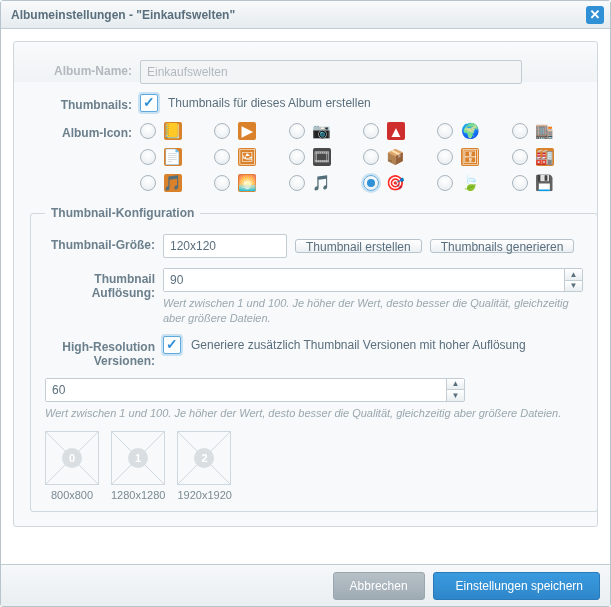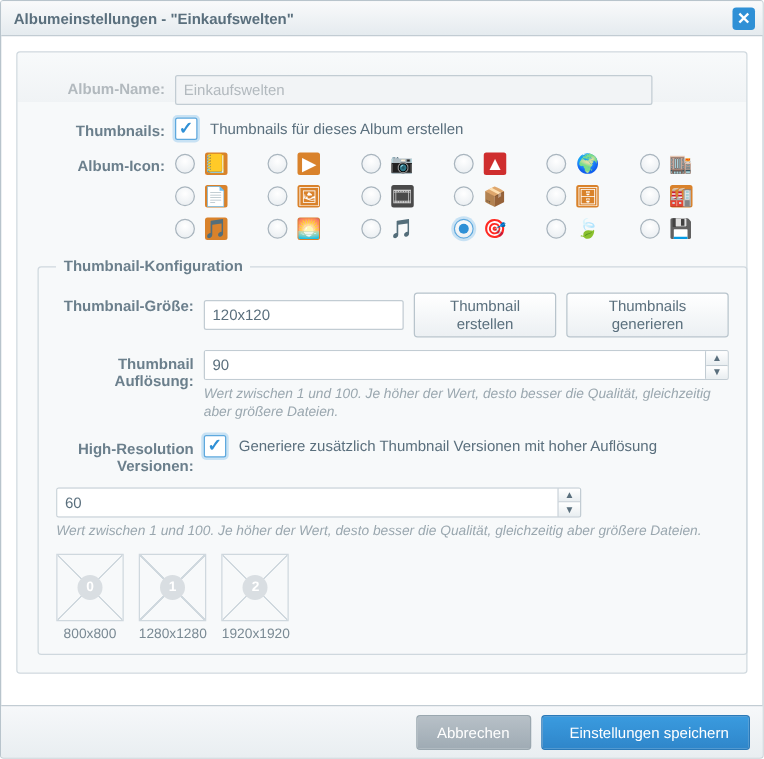--- a/index.html
+++ b/index.html
@@ -75,21 +75,21 @@
     padding: 0 6px;
     font-size: 12px;
     color: #5a6f7d;
     background: #fff;
   }
   input[type="text"].tf:disabled {
     background: #f2f4f6;
     color: #b2b9be;
   }
   .wide { width: 382px; }
-  .mid { width: 160px; }
+  .mid { width: 124px; }
   .chk {
     appearance: none;
     width: 18px; height: 18px;
     border: 1px solid #5fa9de;
     border-radius: 2px;
     box-shadow: 0 0 0 2px #c8e2f4;
     background: #fff;
     position: relative;
     cursor: pointer;
   }
@@ -157,21 +157,21 @@
   }
   .group .row > label.field-label { width:118px; min-width:118px; text-align:right; }
   .help {
     color:#9aa7af;
     font-style: italic;
     font-size: 11px;
     line-height: 1.35;
     margin-top:4px;
   }
   .btn {
-    height: 36px;
+    height: 14px;
     border: 1px solid #b8c4cc;
     border-radius: 3px;
     background: linear-gradient(to bottom, #ffffff, #ecf0f3);
     color:#5a6f7d;
     padding: 0 10px;
     font-size:12px;
     cursor:pointer;
   }
   .num-wrap {
     display:flex; align-items:stretch; padding:0; width:420px;

